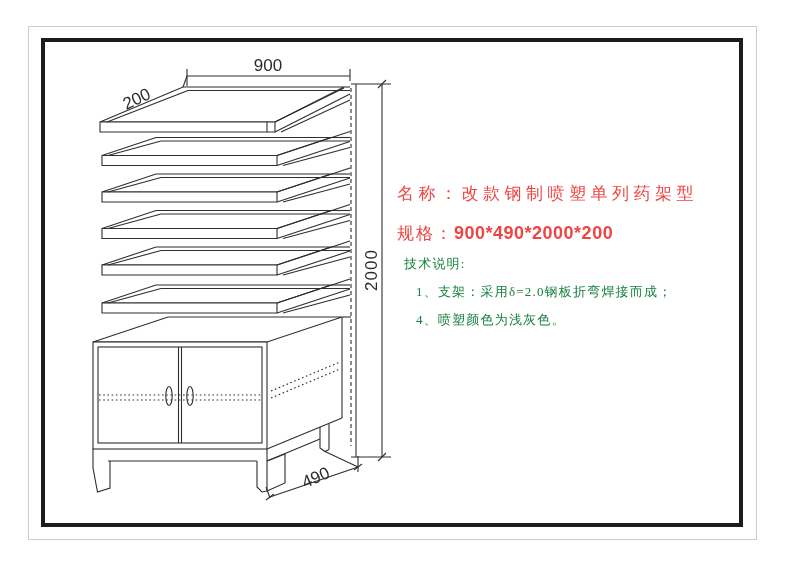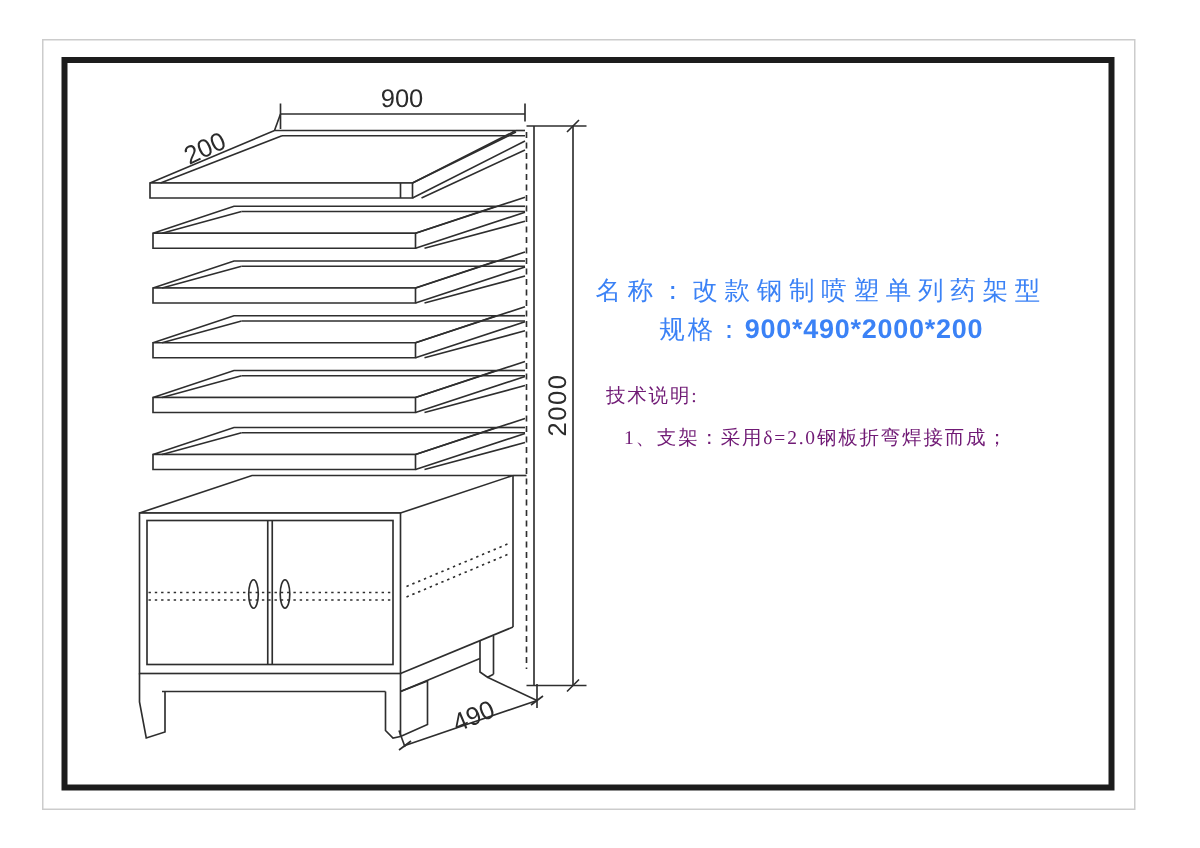--- a/index.html
+++ b/index.html
@@ -20,34 +20,34 @@
   .ln{stroke:#2e2e2e;stroke-width:1.1;fill:none;}
   .lnf{stroke:#2e2e2e;stroke-width:1.1;fill:#ffffff;}
   .dashed{stroke-dasharray:4 3;}
   .dotted{stroke-dasharray:1.6 2.6;stroke-width:1.1;}
   .dimtxt{
     font-family:"Liberation Sans","DejaVu Sans",sans-serif;
     font-size:17px;fill:#2b2b2b;
   }
   .dim2000{font-size:17px;letter-spacing:1px;}
   .title-block{
-    position:absolute;left:397px;top:182px;color:#3b82f6;white-space:nowrap;
+    position:absolute;left:397px;top:182px;color:#ef4444;white-space:nowrap;
   }
   .name-line{
     font-size:17px;letter-spacing:4.5px;line-height:23px;
   }
   .spec-line{
-    font-size:17px;letter-spacing:2px;line-height:24px;margin-top:2px;text-align:center;
+    font-size:17px;letter-spacing:2px;line-height:24px;margin-top:16px;
   }
   .spec-value{
     font-family:"Liberation Sans","DejaVu Sans",sans-serif;
     font-weight:bold;font-size:18px;letter-spacing:0.5px;
   }
   .tech-block{
-    position:absolute;left:404px;top:256px;color:#701a75;
+    position:absolute;left:404px;top:256px;color:#15803d;
     font-size:13px;line-height:16px;letter-spacing:1.2px;white-space:nowrap;
   }
   .tech-heading{margin-bottom:4px;}
   .tech-item{margin:12px;}
 </style>
 </head>
 <body>
 
 <div class="outer-frame"></div>
 <div class="inner-frame"></div>
@@ -150,13 +150,14 @@
 </svg>
 
 <div class="title-block">
   <div class="name-line">名称：改款钢制喷塑单列药架型</div>
   <div class="spec-line"><span>规格：</span><span class="spec-value">900*490*2000*200</span></div>
 </div>
 
 <div class="tech-block">
   <div class="tech-heading">技术说明:</div>
   <p class="tech-item">1、支架：采用δ=2.0钢板折弯焊接而成；</p>
+  <p class="tech-item">4、喷塑颜色为浅灰色。</p>
 </div>
 
 </body></html>

